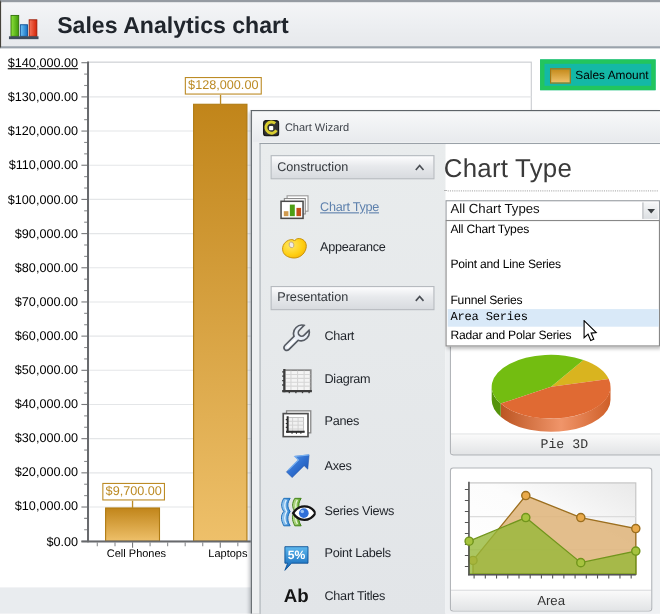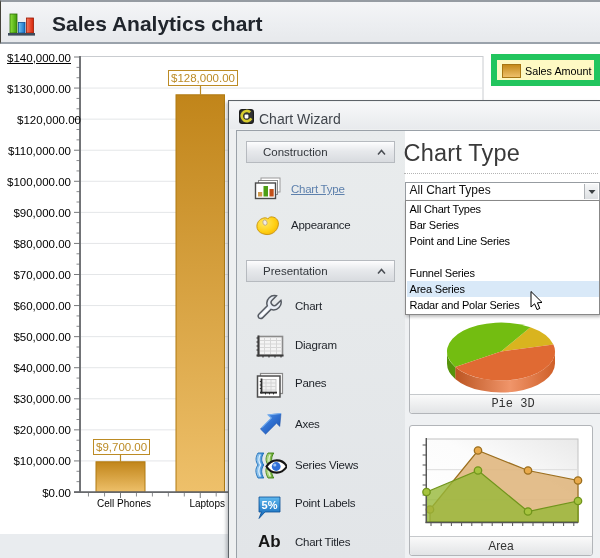--- a/index.html
+++ b/index.html
@@ -9,56 +9,56 @@
   #header{left:0;top:0;width:600px;height:44px;
     background:linear-gradient(180deg,#f4f5f7 0%,#eceef1 55%,#e7e9ec 100%);
     border-top:2px solid #959ba2;border-bottom:2px solid #9aa2ab;box-sizing:border-box;
     border-left:1px solid #45433b;}
   #htitle{left:52px;top:12px;font-size:21px;font-weight:bold;color:#20252c;letter-spacing:0px;}
   #graybelow{left:0;top:534px;width:600px;height:24px;background:#e9ecef;}
   .ylab{font-size:11.5px;color:#000;width:66px;text-align:right;line-height:12px;white-space:nowrap;}
   .xlab{font-size:10px;color:#000;text-align:right;line-height:12px;white-space:nowrap;}
   .dlab{font-size:11.5px;color:#bc8b25;background:#fff;border:1px solid #bc8b25;
         line-height:14px;padding:0 2px;white-space:nowrap;}
-  #legend{left:491px;top:54px;width:97px;height:20px;border:6px solid #22c55e;background:#fef9c3;}
+  #legend{left:491px;top:54px;width:97px;height:20px;border:4px solid #22c55e;background:#14b8a6;}
   #legsw{left:5px;top:4px;width:17px;height:12px;border:1px solid #a87613;
          background:linear-gradient(180deg,#c58a1b,#eec06a);}
   #legtx{left:28px;top:4.5px;font-size:10.8px;color:#000;white-space:nowrap;}
   
   #dlg{left:228px;top:100px;width:372px;height:458px;
        background:#eef0f1;border-left:1px solid #5d6368;border-top:1px solid #5d6368;
        box-shadow:-2px 2px 3px rgba(80,85,95,.35);box-sizing:border-box;}
   #panel{left:7px;top:29px;width:365px;height:429px;
        border-top:1px solid #9aa1a8;border-left:1px solid #9aa1a8;
        background:linear-gradient(180deg,#e9eced,#e2e5e8);}
   #dtitle{left:1px;top:1px;width:370px;height:27px;
       background:linear-gradient(180deg,#f7f8f9,#e8eaed);}
-  #dtext{left:30px;top:10px;font-size:14px;color:#40454c;}
+  #dtext{left:30px;top:10px;font-size:10px;color:#40454c;}
   #sidebar{left:8px;top:30px;width:167.5px;height:428px;
       background:linear-gradient(180deg,#e9eced,#e2e5e8);}
   .grpbtn{left:17px;width:149px;height:22px;box-sizing:border-box;
       border:1px solid #b6babf;background:linear-gradient(180deg,#fdfdfe 0%,#e7e9ec 45%,#d8dbdf 100%);
-      font-size:11.5px;color:#33373c;line-height:20px;padding-left:16px;}
+      font-size:11.5px;color:#33373c;line-height:20px;padding-left:5px;}
   .chevs{position:absolute;right:8px;top:7px;}
   .navtx{font-size:11.5px;letter-spacing:-0.25px;color:#1e2228;white-space:nowrap;}
   .navlink{font-size:11.5px;letter-spacing:-0.25px;color:#5e81ad;text-decoration:underline;white-space:nowrap;}
   
   #content{left:175.5px;top:30px;width:196.5px;height:428px;background:#fff;}
   #bigtitle{left:174.5px;top:39px;font-size:23.5px;color:#3a3a3a;letter-spacing:0.2px;}
   #dash{left:175px;top:72px;width:194px;height:0;border-top:1px dotted #b4b4b4;}
   #combo{left:175.5px;top:81px;width:193px;height:17px;border:1px solid #979ca1;background:#fff;box-sizing:content-box;}
   #combotx{left:4px;top:-0.5px;font-size:12px;color:#111;}
   #combobtn{right:1px;top:1px;width:13px;height:15px;
      background:linear-gradient(180deg,#f6f7f8,#dcdfe2);border-left:1px solid #aeb2b6;}
   #combobtn svg{position:absolute;left:3px;top:5px;}
   #list{left:175.5px;top:98.5px;width:193px;height:113px;border:1px solid #888;background:#fff;
         box-shadow:1px 2px 3px rgba(0,0,0,.25);}
   .li{position:absolute;left:1px;width:192px;height:16.15px;font-size:11px;letter-spacing:-0.2px;color:#000;
       line-height:16.15px;padding-left:3px;box-sizing:border-box;}
-  .lihl{background:#d9e9f8;}
+  .lihl{background:#d9e9f8;font-family:Liberation Mono, monospace;}
   
   .card{background:#fff;border:1px solid #b2b5b9;border-radius:3px;box-sizing:border-box;}
   .cardstrip{position:absolute;left:0px;bottom:0px;height:19px;width:100%;box-sizing:border-box;
      background:linear-gradient(180deg,#fafafa,#e2e4e6);border-top:1px solid #c6c9cc;
      border-radius:0 0 3px 3px;text-align:center;font-size:12px;color:#333;line-height:18px;}
 </style></head>
 <body>
 
 <svg class="abs" id="chartsvg" style="left:0;top:0" width="600" height="558" viewBox="0 0 600 558">
     <defs>
@@ -171,21 +171,21 @@
     <div class="abs ylab" style="left: 5px; top: 424.358px;">$20,000.00</div>
     <div class="abs ylab" style="left: 5px; top: 393.287px;">$30,000.00</div>
     <div class="abs ylab" style="left: 5px; top: 362.216px;">$40,000.00</div>
     <div class="abs ylab" style="left: 5px; top: 331.145px;">$50,000.00</div>
     <div class="abs ylab" style="left: 5px; top: 300.074px;">$60,000.00</div>
     <div class="abs ylab" style="left: 5px; top: 269.003px;">$70,000.00</div>
     <div class="abs ylab" style="left: 5px; top: 237.932px;">$80,000.00</div>
     <div class="abs ylab" style="left: 5px; top: 206.861px;">$90,000.00</div>
     <div class="abs ylab" style="left: 5px; top: 175.79px;">$100,000.00</div>
     <div class="abs ylab" style="left: 5px; top: 144.719px;">$110,000.00</div>
-    <div class="abs ylab" style="left: 5px; top: 113.648px; margin-left: 10px;">$120,000.00</div>
+    <div class="abs ylab" style="left: 5px; top: 113.648px;">$120,000.00</div>
     <div class="abs ylab" style="left: 5px; top: 82.577px;">$130,000.00</div>
     <div class="abs ylab" style="left: 5px; top: 51.506px; text-decoration: underline;">$140,000.00</div>
   </div>
 
 <div class="abs dlab" style="left:168px;top:69.5px;">$128,000.00</div>
 <div class="abs dlab" style="left:93px;top:438.5px;">$9,700.00</div>
 
 <div class="abs xlab" style="left:90px;top:498px;width:61px;">Cell Phones</div>
 <div class="abs xlab" style="left:175px;top:498px;width:50px;">Laptops</div>
 
@@ -414,21 +414,20 @@
       <circle cx="109" cy="37.5" r="3.7" fill="#e9aa4b" stroke="#9c6f1f" stroke-width="1.3"></circle>
       <circle cx="159" cy="47.5" r="3.7" fill="#e9aa4b" stroke="#9c6f1f" stroke-width="1.3"></circle>
       <circle cx="7.5" cy="59" r="3.7" fill="#a6c33e" stroke="#71951c" stroke-width="1.3"></circle>
       <circle cx="59" cy="37.5" r="3.7" fill="#a6c33e" stroke="#71951c" stroke-width="1.3"></circle>
       <circle cx="109" cy="78.5" r="3.7" fill="#a6c33e" stroke="#71951c" stroke-width="1.3"></circle>
       <circle cx="159" cy="68" r="3.7" fill="#a6c33e" stroke="#71951c" stroke-width="1.3"></circle>
     </svg>
 
   <div class="abs" id="list">
     <div class="li" style="top:0px;">All Chart Types</div>
-    <div class="li" style="top:16.15px;">Bar Series</div>
     <div class="li" style="top:32.3px;">Point and Line Series</div>
     <div class="li" style="top:64.6px;">Funnel Series</div>
     <div class="li lihl" style="top:80.75px;">Area Series</div>
     <div class="li" style="top:96.9px;">Radar and Polar Series</div>
   </div>
   <svg class="abs" style="left:301px;top:190px" width="14" height="21" viewBox="0 0 14 21">
     <path d="M1 0.5 L1 16 L4.6 12.8 L7.0 18.6 L9.8 17.4 L7.4 11.8 L12 11.4 Z" fill="#fff" stroke="#000" stroke-width="1"></path>
   </svg>
 <div class="abs navlink" style="left: 62px; top: 82px;">Chart Type</div>
     <div class="abs navtx" style="left: 62px; top: 118px;">Appearance</div>

